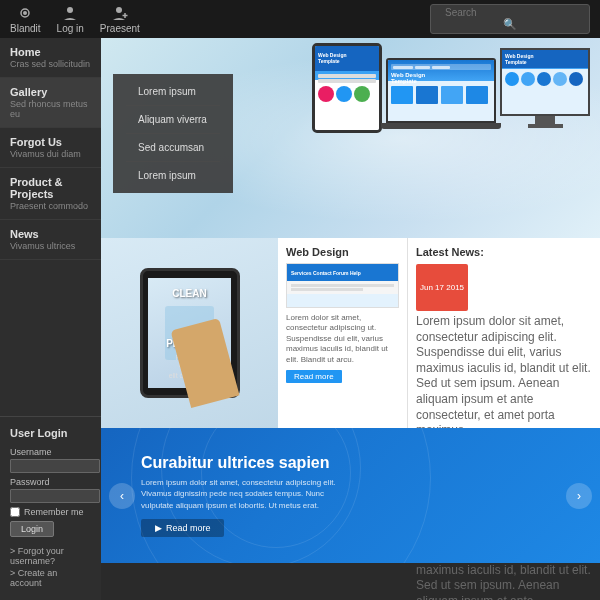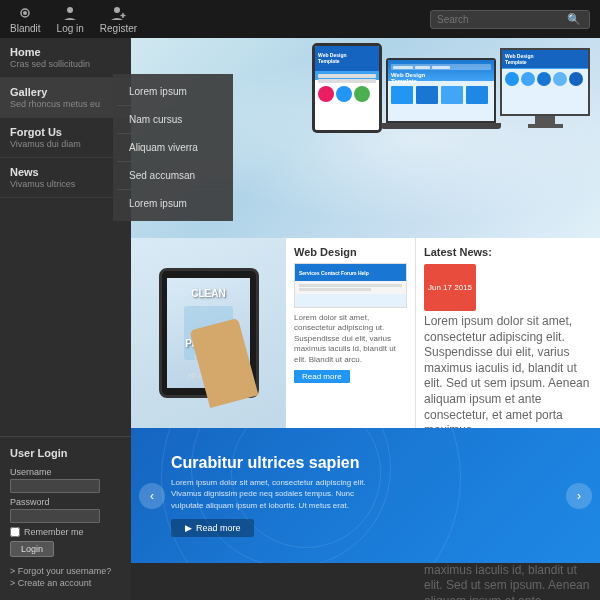--- a/index.html
+++ b/index.html
@@ -37,40 +37,41 @@
     }
     .search-bar {
       margin-left: auto;
       display: flex;
       align-items: center;
       background: #3a3a3a;
       border: 1px solid #555;
       border-radius: 3px;
       padding: 2px 6px;
       width: 160px;
+      flex-direction: column;
     }
     .search-bar input {
       background: transparent;
       border: none;
       outline: none;
       color: #aaa;
       font-size: 10px;
       width: 130px;
     }
     .search-bar span { color: #888; font-size: 11px; }
 
     
     .main-layout {
       display: flex;
       height: 562px;
     }
 
     
     .sidebar {
-      width: 131px;
+      width: 101px;
       background: #2e2e2e;
       flex-shrink: 0;
       display: flex;
       flex-direction: column;
     }
     .sidebar-menu {
       flex: 1;
     }
     .sidebar-item {
       padding: 8px 10px;
@@ -92,21 +93,21 @@
     }
 
     
     .dropdown-overlay {
       position: absolute;
       left: 113px;
       top: 74px;
       width: 120px;
       background: rgba(60,60,60,0.92);
       z-index: 10;
-      padding: 4px 4px;
+      padding: 4px 13px;
     }
     .dropdown-item {
       padding: 8px 12px;
       color: #ddd;
       font-size: 10px;
       cursor: pointer;
       border-bottom: 1px solid #4a4a4a;
     }
     .dropdown-item:last-child { border-bottom: none; }
 
@@ -275,21 +276,21 @@
 
     
     .mid-section {
       display: flex;
       height: 190px;
       background: #f5f5f5;
     }
 
     
     .tablet-hand {
-      width: 155px;
+      width: 177px;
       background: linear-gradient(160deg, #d8eaf5 0%, #c0d8e8 100%);
       position: relative;
       display: flex;
       align-items: center;
       justify-content: center;
       overflow: hidden;
     }
     .tablet-hand-device {
       width: 100px;
       height: 130px;
@@ -501,21 +502,21 @@
       <path d="M3 16 Q9 12 15 16" fill="#aaa"></path>
     </svg>
     <span>Log in</span>
   </div>
   <div class="nav-item">
     <svg class="nav-icon" viewBox="0 0 18 18">
       <circle cx="8" cy="6" r="3" fill="#aaa"></circle>
       <path d="M2 16 Q8 12 14 16" fill="#aaa"></path>
       <path d="M14 9 L14 14 M11.5 11.5 L16.5 11.5" stroke="#aaa" stroke-width="1.5"></path>
     </svg>
-    <span>Register</span>
+    <span>Praesent</span>
   </div>
   <div class="search-bar">
     <input type="text" placeholder="Search" style="">
     <span>🔍</span>
   </div>
 </div>
 
 <div class="main-layout">
 
   <div class="sidebar">
@@ -524,20 +525,24 @@
         <div class="item-title">Home</div>
         <div class="item-sub">Cras sed sollicitudin</div>
       </div>
       <div class="sidebar-item active">
         <div class="item-title">Gallery</div>
         <div class="item-sub">Sed rhoncus metus eu</div>
       </div>
       <div class="sidebar-item">
         <div class="item-title">Forgot Us</div>
         <div class="item-sub">Vivamus dui diam</div>
+      </div>
+      <div class="sidebar-item">
+        <div class="item-title">Product &amp; Projects</div>
+        <div class="item-sub">Praesent commodo</div>
       </div>
       <div class="sidebar-item">
         <div class="item-title">News</div>
         <div class="item-sub">Vivamus ultrices</div>
       </div>
     </div>
 
     <div class="user-login">
       <div class="login-title">User Login</div>
       <div class="login-label">Username</div>
@@ -551,21 +556,20 @@
       <button class="login-btn">Login</button>
       <div class="login-links">
         <span class="login-link">Forgot your username?</span>
         <span class="login-link">Create an account</span>
       </div>
     </div>
   </div>
 
   <div class="dropdown-overlay">
     <div class="dropdown-item">Lorem ipsum</div>
-    <div class="dropdown-item">Nam cursus</div>
     <div class="dropdown-item">Aliquam viverra</div>
     <div class="dropdown-item">Sed accumsan</div>
     <div class="dropdown-item">Lorem ipsum</div>
   </div>
 
   <div class="content-area">
 
     <div class="hero">
       <div class="hero-wave"></div>
       <div class="devices-container">

